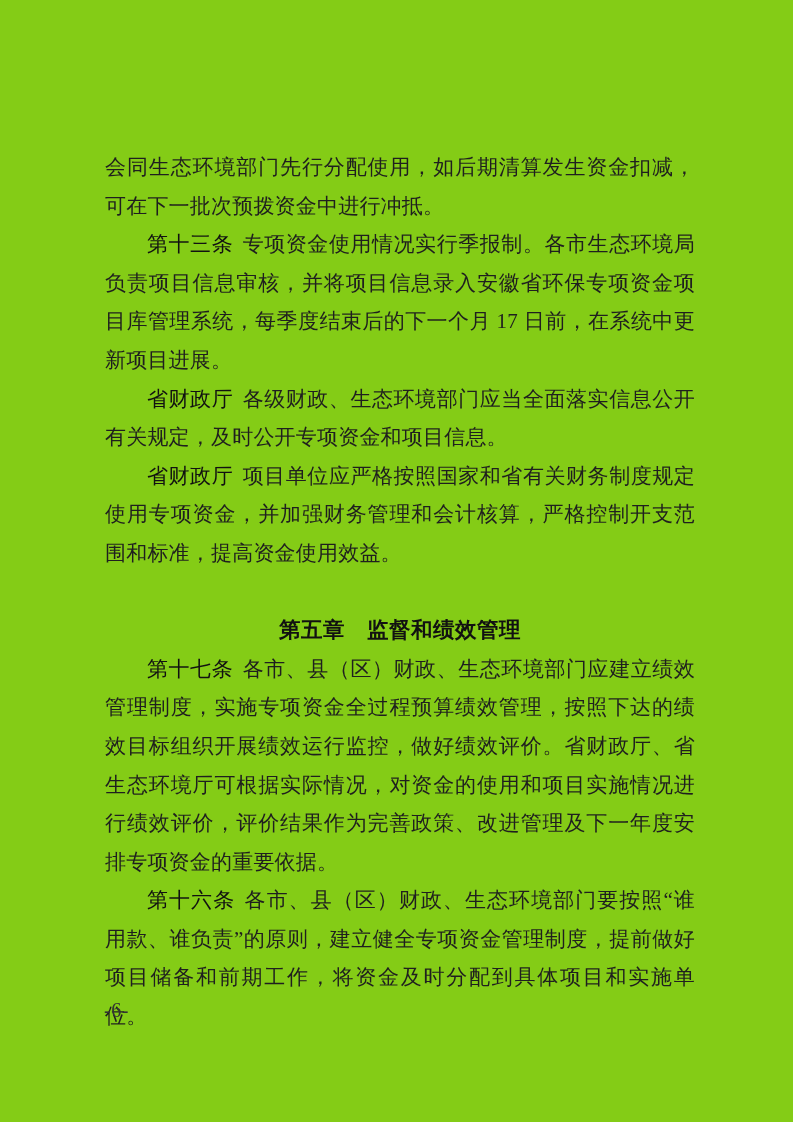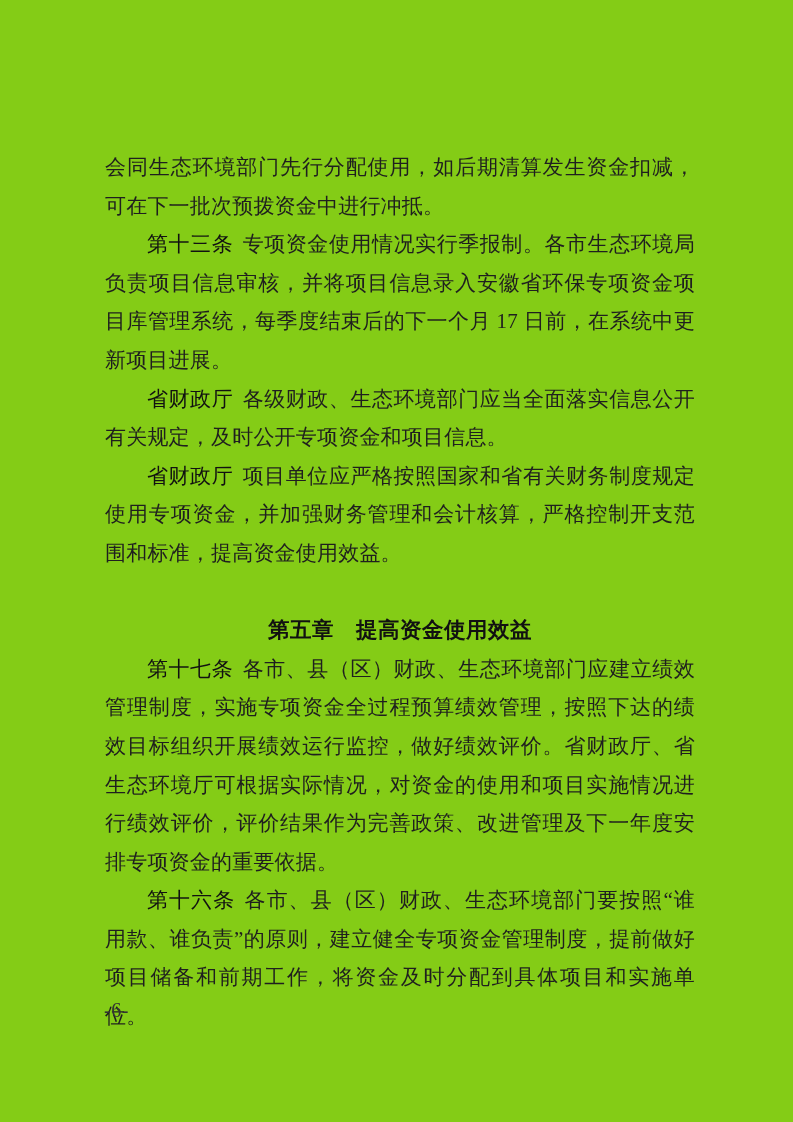--- a/index.html
+++ b/index.html
@@ -68,18 +68,18 @@
 </style>
 </head>
 <body>
 
 <div class="page">
   <div class="doc-text">
       <p class="para"><span>会同生态环境部门先行分配使用，如后期清算发生资金扣减，可在下一批次预拨资金中进行冲抵。</span></p>
       <p class="para indent"><b class="article-label">第十三条</b><span>专项资金使用情况实行季报制。各市生态环境局负责项目信息审核，并将项目信息录入安徽省环保专项资金项目库管理系统，每季度结束后的下一个月 17 日前，在系统中更新项目进展。</span></p>
       <p class="para indent"><b class="article-label">省财政厅</b><span>各级财政、生态环境部门应当全面落实信息公开有关规定，及时公开专项资金和项目信息。</span></p>
       <p class="para indent"><b class="article-label">省财政厅</b><span>项目单位应严格按照国家和省有关财务制度规定使用专项资金，并加强财务管理和会计核算，严格控制开支范围和标准，提高资金使用效益。</span></p>
-      <div class="chapter-heading">第五章　提高资金使用效益</div>
+      <div class="chapter-heading">第五章　监督和绩效管理</div>
       <p class="para indent"><b class="article-label">第十七条</b><span>各市、县（区）财政、生态环境部门应建立绩效管理制度，实施专项资金全过程预算绩效管理，按照下达的绩效目标组织开展绩效运行监控，做好绩效评价。省财政厅、省生态环境厅可根据实际情况，对资金的使用和项目实施情况进行绩效评价，评价结果作为完善政策、改进管理及下一年度安排专项资金的重要依据。</span></p>
       <p class="para indent"><b class="article-label">第十六条</b><span>各市、县（区）财政、生态环境部门要按照“谁用款、谁负责”的原则，建立健全专项资金管理制度，提前做好项目储备和前期工作，将资金及时分配到具体项目和实施单位。</span></p>
     </div>
   <div class="page-number">-6-</div>
 </div>
 
 </body></html>

